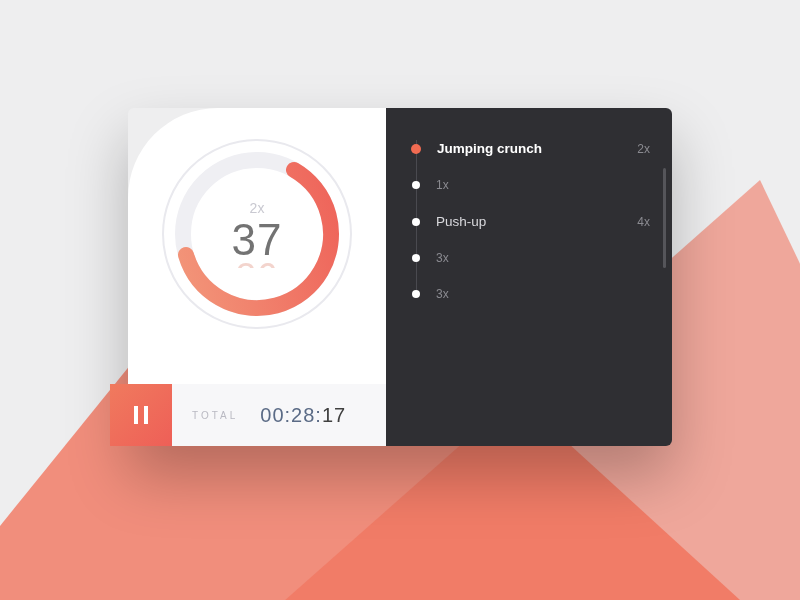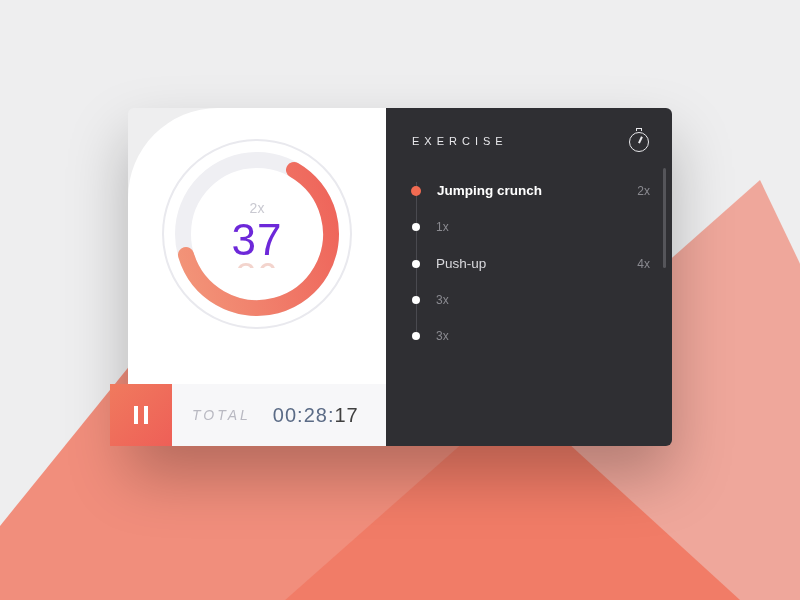--- a/index.html
+++ b/index.html
@@ -54,21 +54,21 @@
   .ring-wrap svg { width: 196px; height: 196px; }
   .outer-ring { fill: none; stroke: #e9e9ee; stroke-width: 2; }
   .track { fill: none; stroke: #efeff3; stroke-width: 16; }
   .prog  { fill: none; stroke: url(#pg); stroke-width: 16; stroke-linecap: round; }
   .ring-center {
     position: absolute; left: 0; top: 0; width: 100%; height: 100%;
     display: flex; flex-direction: column; align-items: center; justify-content: center;
   }
   .reps-mult { color: #c9c9d1; font-size: 14px; margin-bottom: 2px; }
   .counter-box { height: 50px; overflow: hidden; text-align: center; }
-  .count-cur { font-size: 44px; line-height: 44px; color: #6d28d9; font-weight: 300; letter-spacing: 1px; }
+  .count-cur { font-size: 44px; line-height: 44px; color: #737373; font-weight: 300; letter-spacing: 1px; }
   .count-next { font-size: 36px; line-height: 30px; color: #f3d4cd; font-weight: 300; letter-spacing: 1px; }
 
   .bottom-bar {
     position: absolute;
     left: -18px; bottom: 0;
     width: 276px; height: 62px;
     display: flex;
   }
   .pause {
     width: 62px; height: 62px;
@@ -78,21 +78,21 @@
   }
   .pause-bars { width: 14px; height: 18px; display: flex; justify-content: space-between; }
   .pause-bars span { width: 4px; background: #fff; }
   .total {
     flex: 1; height: 62px;
     background: #f7f7f9;
     display: flex; align-items: center;
     padding: 0 20px;
     gap: 22px;
   }
-  .total-label { color: #b9b9c2; font-size: 14px; letter-spacing: 3px; font-style: italic; }
+  .total-label { color: #b9b9c2; font-size: 10px; letter-spacing: 3px; }
   .total-time { font-size: 20px; color: #5b6b86; font-weight: 300; letter-spacing: 1px; }
   .total-time .sec { color: #404040; }
 
   
   .right {
     width: 286px; height: 338px;
     background: #2f2f33;
     border-top-right-radius: 6px;
     border-bottom-right-radius: 6px;
     color: #fff;
@@ -175,28 +175,20 @@
       <div class="total">
         <span class="total-label">TOTAL</span>
         <span class="total-time">
           <span>00:28:</span><span class="sec">17</span>
         </span>
       </div>
     </div>
   </div>
 
   <div class="right">
-    <div class="right-head">
-      <div class="right-title">EXERCISE</div>
-      <div class="stopwatch">
-        <div class="crown"></div>
-          <div class="dial"></div>
-          <div class="hand"></div>
-      </div>
-    </div>
     <ul class="ex-list" id="ex-list">
         <li class="ex-item active">
           <span class="ex-dot"></span>
           <span class="ex-name">Jumping crunch</span>
           <span class="ex-reps">2x</span>
         </li>
         <li class="ex-item">
           <span class="ex-dot"></span>
           <span class="ex-reps">1x</span>
         </li>

